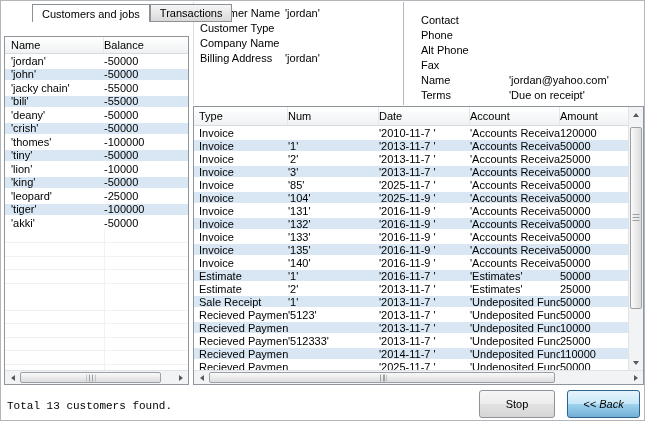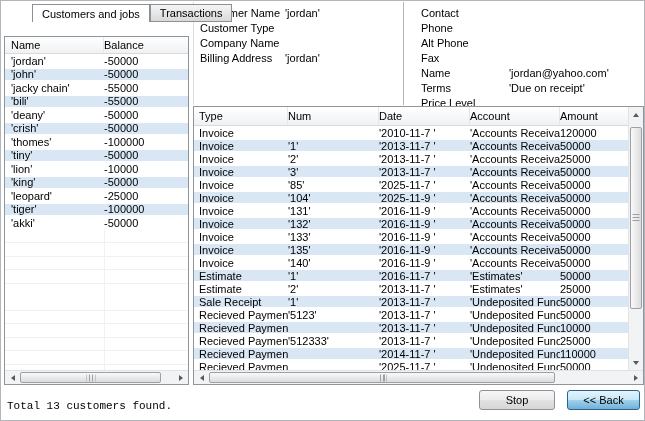--- a/index.html
+++ b/index.html
@@ -26,21 +26,21 @@
   .cust-panel{left:3px;top:35px;width:185px;height:349px;}
   .cust-header{height:17px;grid-template-columns:93px 1fr;padding-left:6px;}
   .cust-rows .grow{grid-template-columns:93px 1fr;height:13.5px;padding-left:6px;}
   .cust-filler{position:absolute;left:0;right:0;top:193px;bottom:14px;
     background:repeating-linear-gradient(180deg,transparent 0 12.5px,#eff1f3 12.5px 13.5px);}
   .cust-filler::after{content:'';position:absolute;left:99px;top:0;bottom:0;width:1px;background:#eff1f3;}
 
   
   .details-left{position:absolute;left:192px;top:1px;width:211px;height:103px;box-sizing:border-box;
     border-left:1px solid #dcdcdc;border-right:1px solid #b4b8bc;padding:3px 0 0 6px;}
-  .details-right{position:absolute;left:404px;top:1px;right:1px;height:103px;box-sizing:border-box;padding:3px 0 0 16px;}
+  .details-right{position:absolute;left:404px;top:8px;right:1px;height:103px;box-sizing:border-box;padding:3px 0 0 16px;}
   .drow{height:15px;display:flex;align-items:center;}
   .dlabel{flex:none;width:85px;overflow:hidden;white-space:nowrap;}
   .details-right .dlabel{width:88px;}
   .dvalue{white-space:nowrap;}
 
   
   .tx-panel{left:192px;top:105px;width:451px;height:279px;}
   .tx-header{height:19px;grid-template-columns:89px 91px 91px 90px 1fr;padding-left:5px;width:434px;}
   .tx-rows{position:absolute;left:0;top:19px;width:434px;bottom:14px;overflow:hidden;}
   .tx-rows .grow{grid-template-columns:89px 91px 91px 90px 1fr;height:13px;padding-left:5px;}
@@ -68,26 +68,26 @@
     border:1px solid #9aa0a6;border-radius:2px;box-sizing:border-box;}
   .vthumb::after{content:'';position:absolute;left:50%;top:50%;transform:translate(-50%,-50%);
     width:7px;height:9px;background:repeating-linear-gradient(180deg,#9aa0a6 0 1px,transparent 1px 3px);}
   .cust-hthumb{left:15px;width:141px;}
   .tx-hthumb{left:15px;width:346px;}
 
   
   .statusbar{position:absolute;left:0;right:0;top:384px;bottom:0;background:#fff;}
   .status-text{position:absolute;top:15px;white-space:nowrap;font-family:Liberation Mono, monospace;}
   .status-cust{left:6px;} .status-tx{left:193px;}
-  .btn{position:absolute;top:5px;height:20px;display:flex;align-items:center;justify-content:center;
+  .btn{position:absolute;top:5px;height:28px;display:flex;align-items:center;justify-content:center;
     box-sizing:border-box;border-radius:3px;white-space:nowrap;cursor:default;}
   .btn-stop{left:478px;width:76px;border:1px solid #8e9297;
     background:linear-gradient(180deg,#f6f6f6,#ececec 49%,#e2e2e2 50%,#d6d6d6);}
   .btn-back{left:566px;width:73px;border:1px solid var(--backborder,#2c628b);
-    background:linear-gradient(180deg,var(--backtop,#e6f4fc) 0%,#c7e7f8 49%,#a0d3ee 50%,var(--backbottom,#72b0d7) 100%);}
+    background:linear-gradient(180deg,var(--backtop,#e6f4fc) 0%,#c7e7f8 49%,#a0d3ee 50%,var(--backbottom,#72b0d7) 100%);font-style:italic;}
 </style>
 </head>
 <body>
 
 <div class="window">
 
   <div class="tabbar">
     <div class="tab active">Customers and jobs</div>
     <div class="tab inactive">Transactions</div>
   </div>

